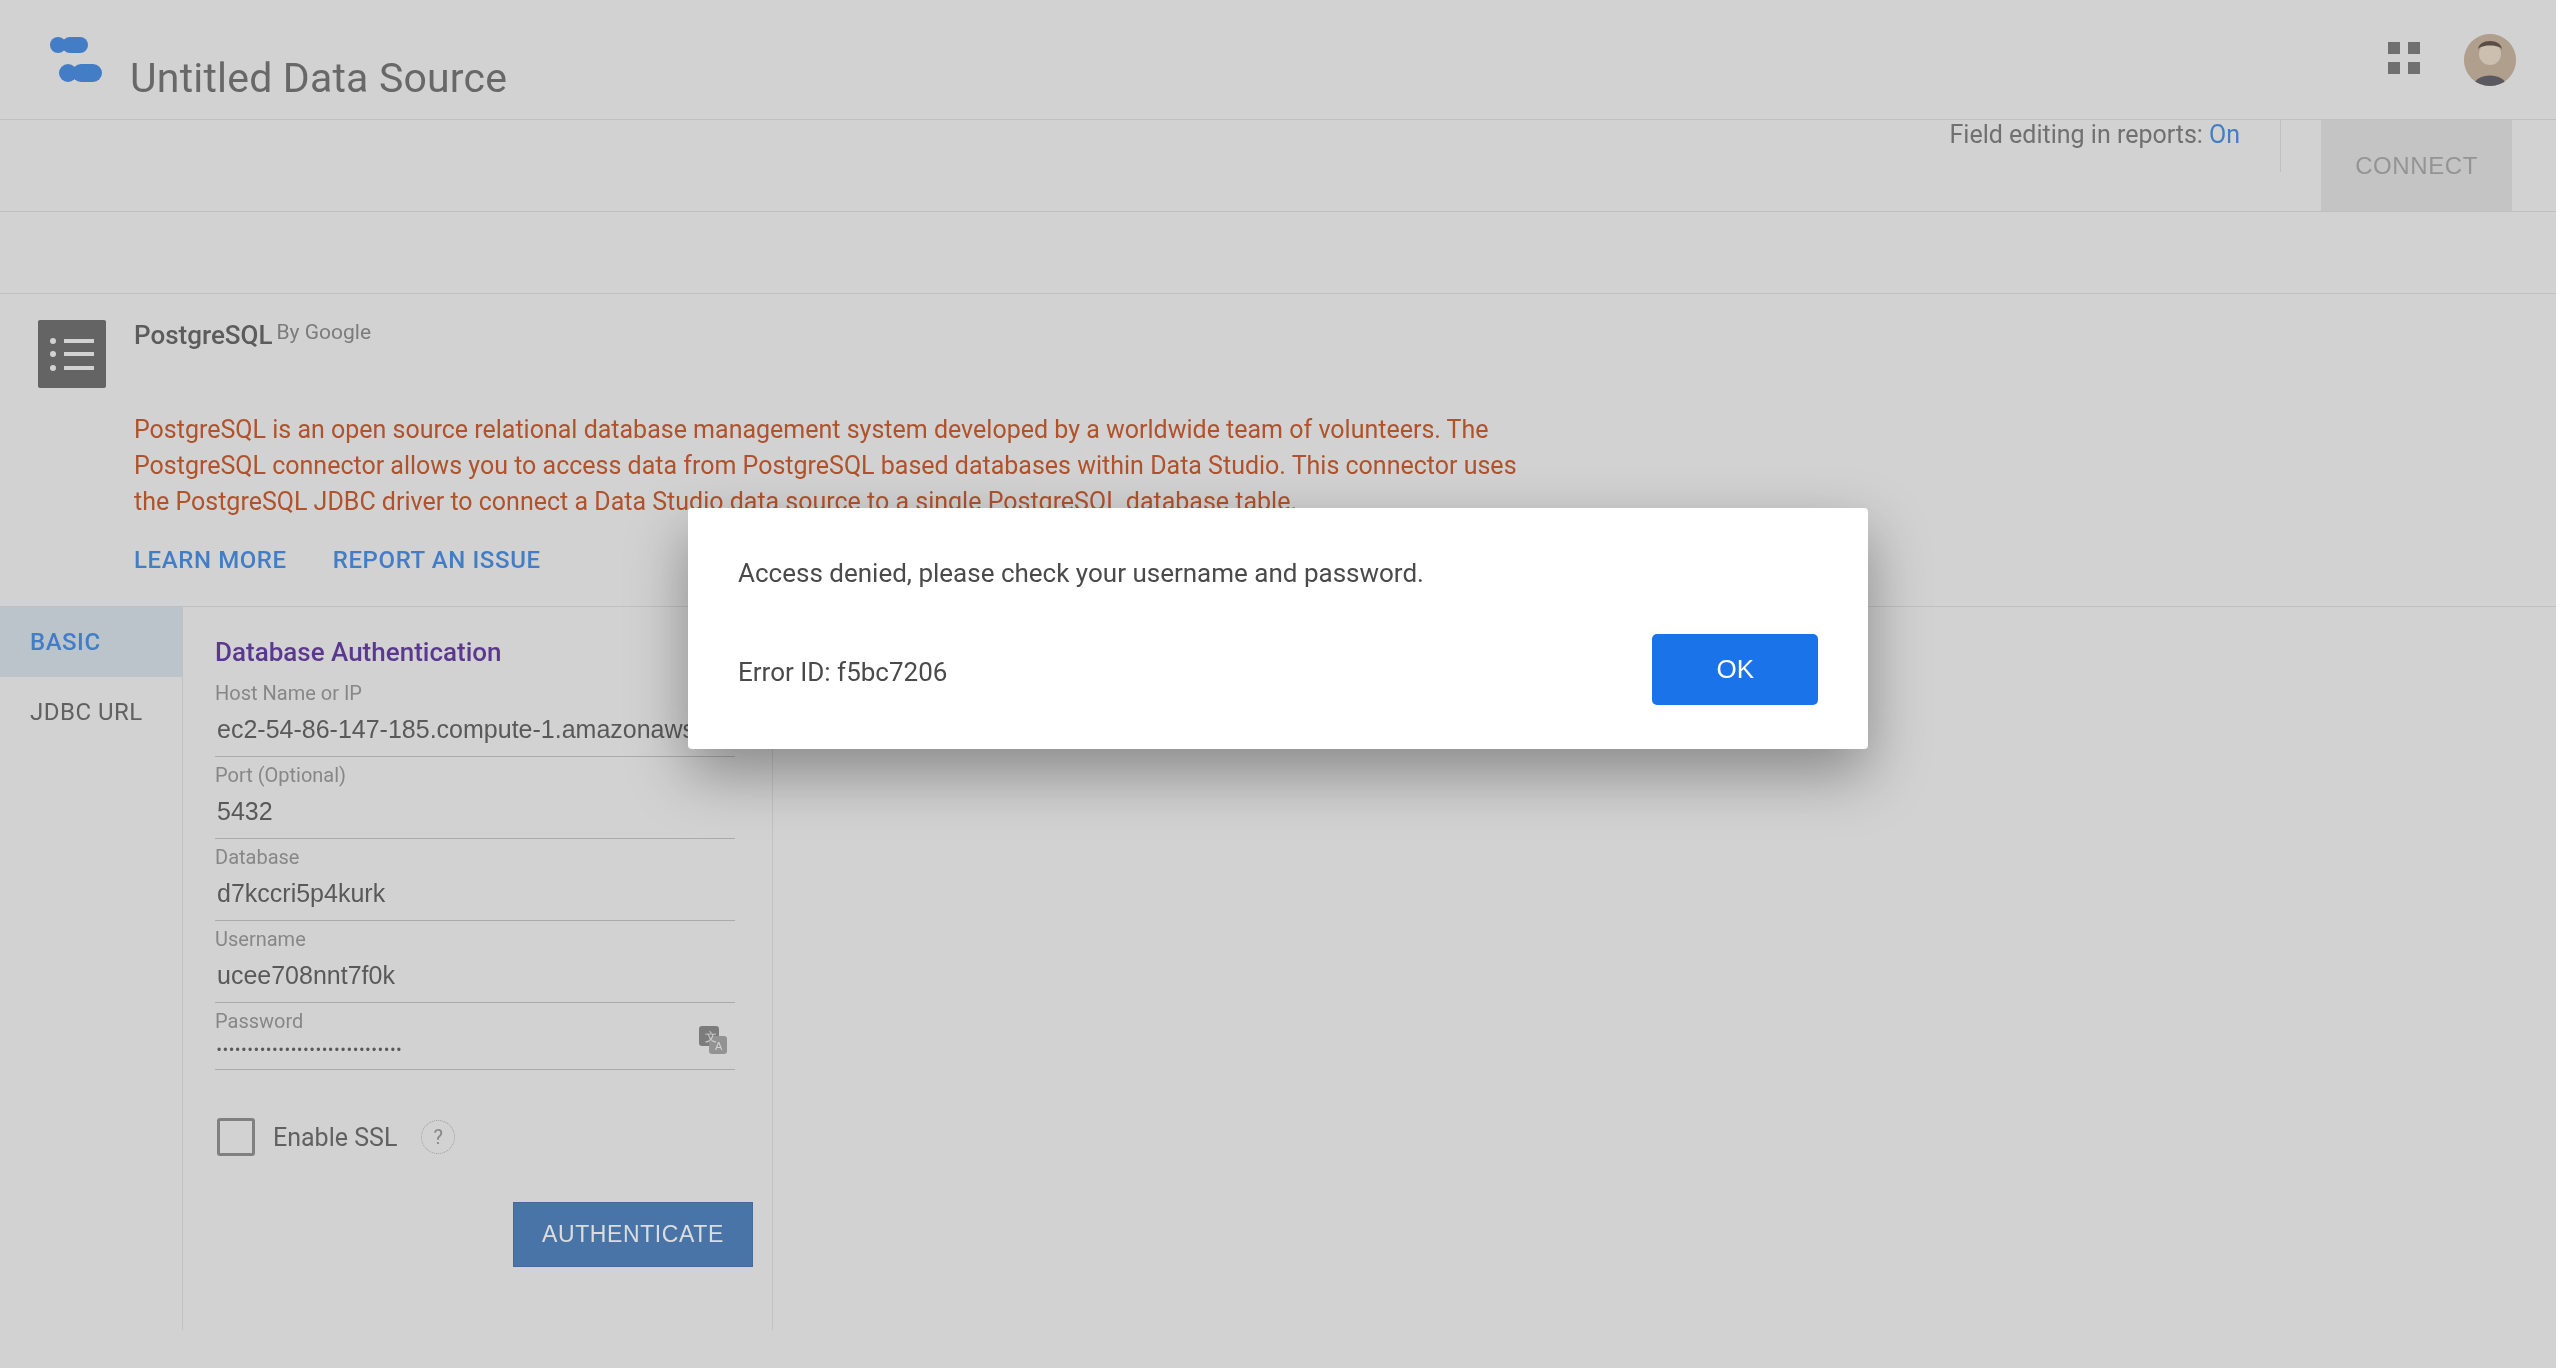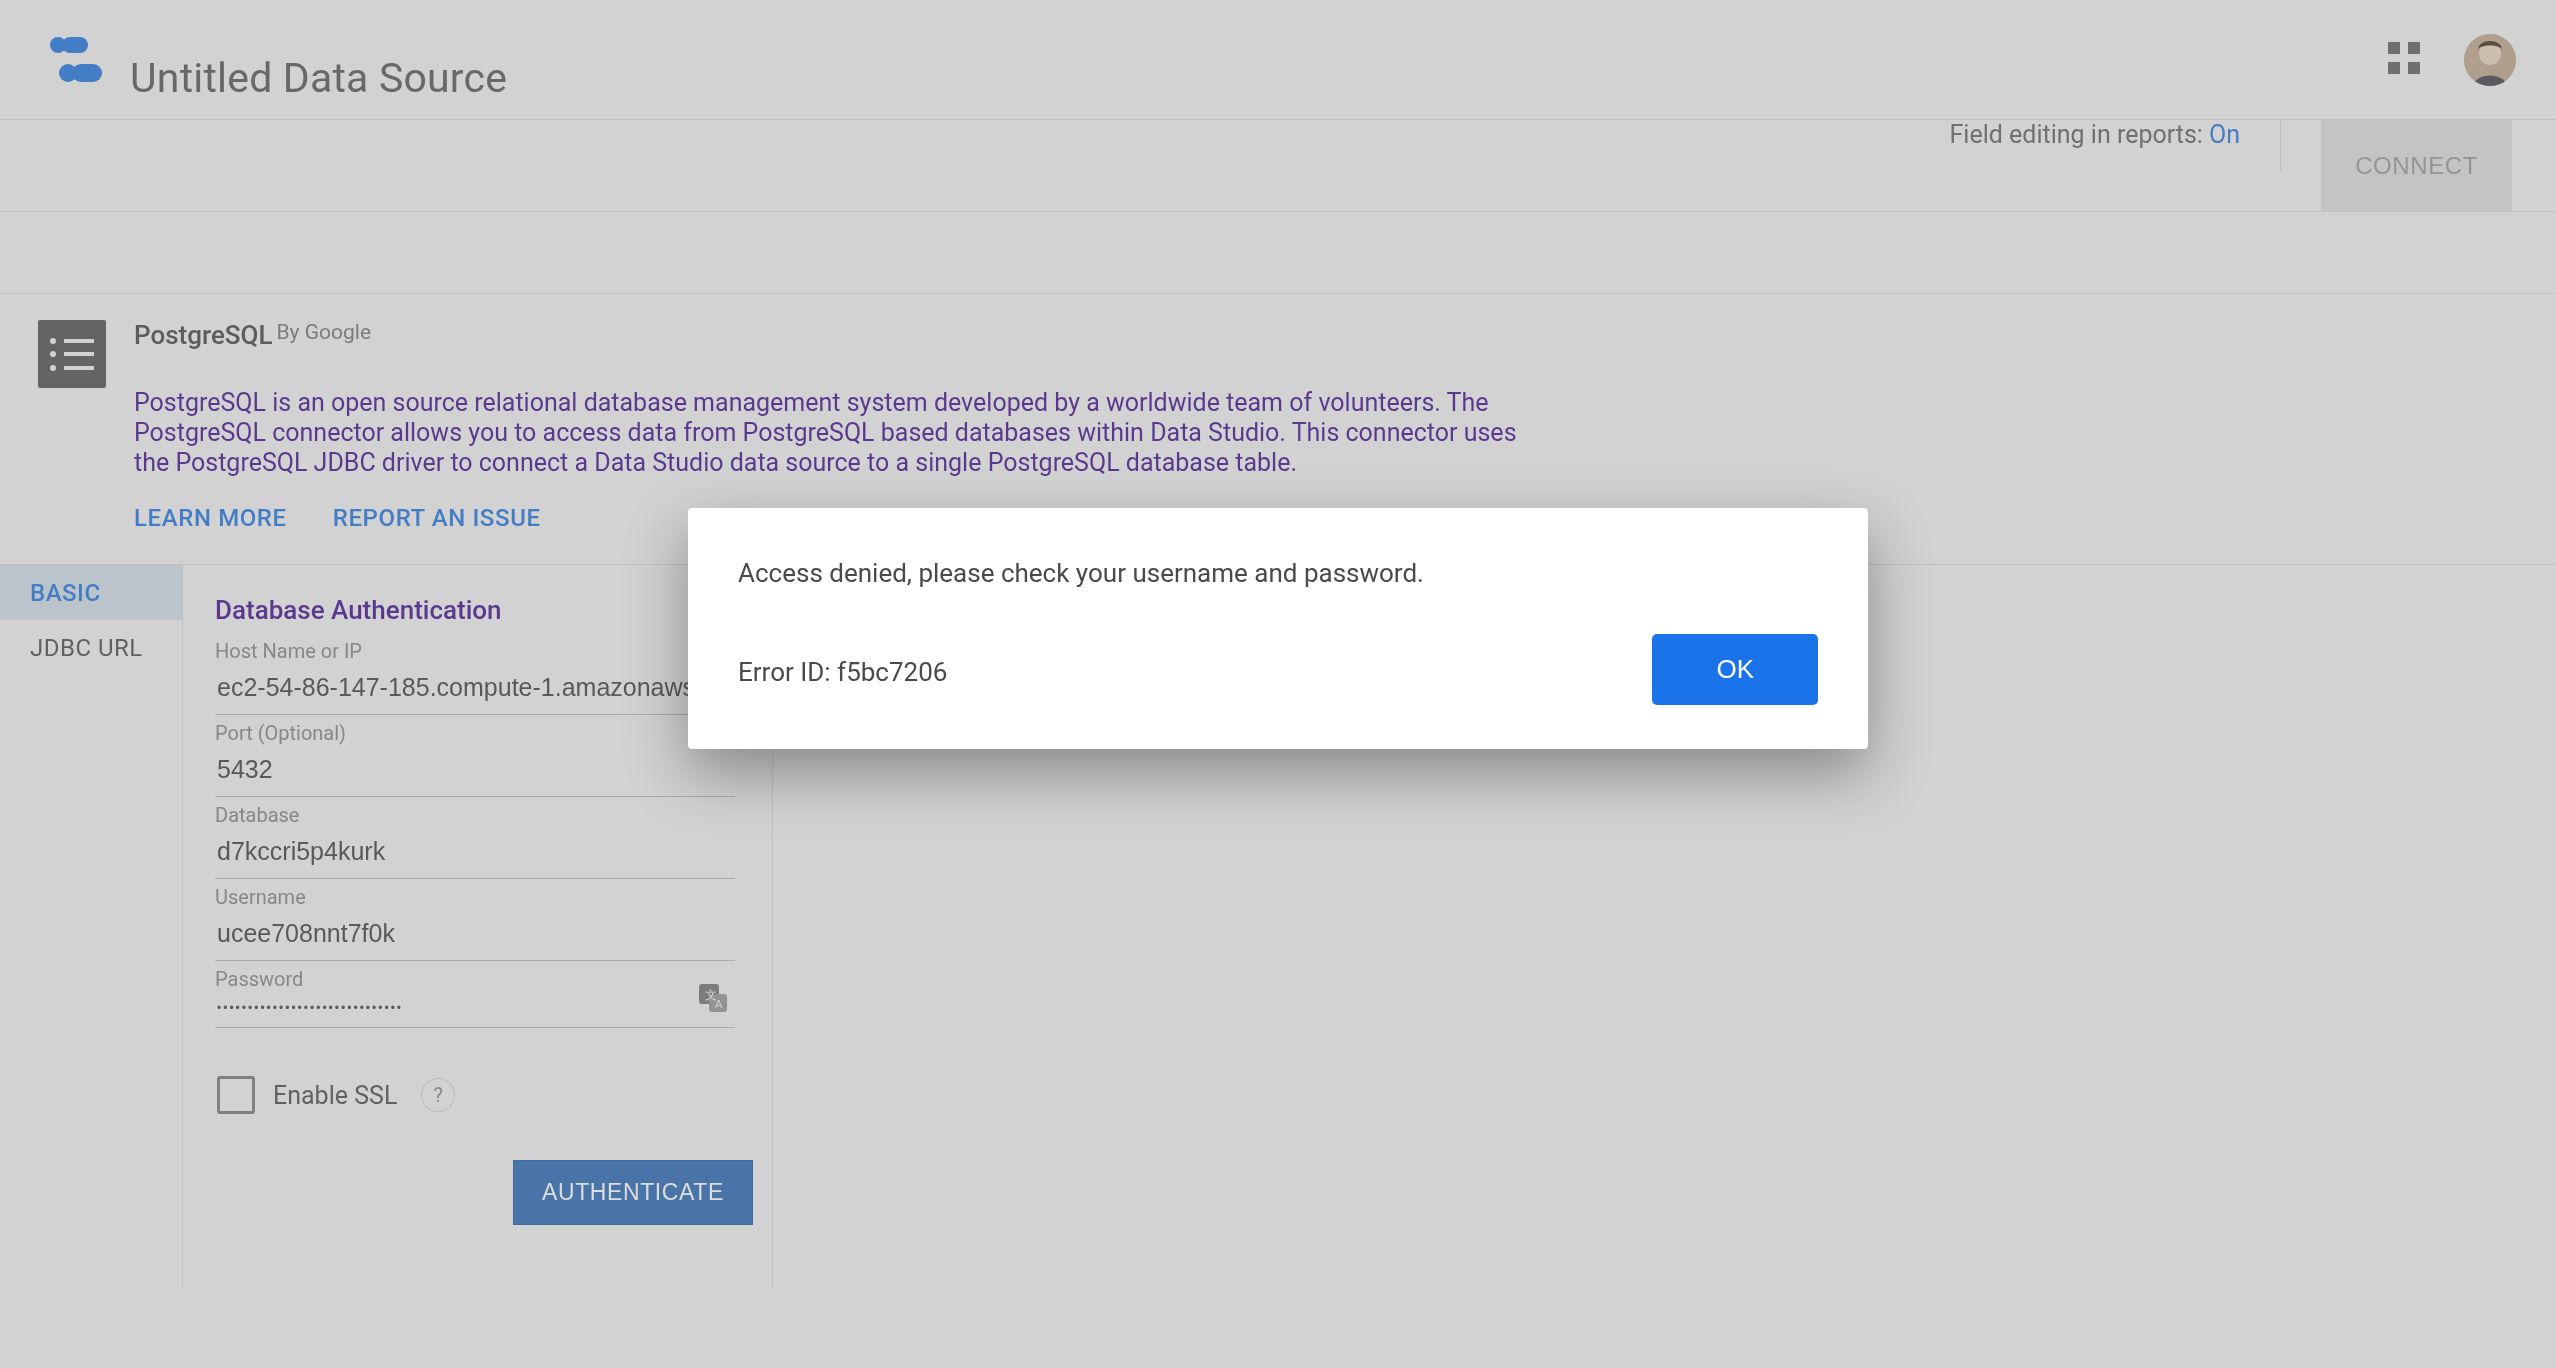--- a/index.html
+++ b/index.html
@@ -30,28 +30,28 @@
   
   .conn-desc { padding: 26px 40px 32px 38px; background: #f1f1f1; }
   .conn-head { display: flex; align-items: flex-start; gap: 28px; }
   .conn-icon { width: 68px; height: 68px; background: #595959; border-radius: 2px; display: flex; flex-direction: column; justify-content: space-evenly; padding: 10px 12px; }
   .conn-icon-row { display: flex; gap: 8px; align-items: center; }
   .conn-icon-row .dot { width: 6px; height: 6px; background: #f1f1f1; border-radius: 50%; }
   .conn-icon-row .line { flex: 1; height: 4px; background: #f1f1f1; }
   .conn-titles { display: flex; flex-direction: row; gap: 4px; }
   .conn-name { font-size: 26px; color: #4e4e4e; font-weight: 500; }
   .conn-vendor { font-size: 21px; color: #7a7a7a; }
-  .conn-blurb { font-size: 25px; line-height: 30px; color: #4c1d95; max-width: 1400px; margin-left: 96px; }
+  .conn-blurb { margin-top: 24px; font-size: 25px; line-height: 36px; color: #c2410c; max-width: 1400px; margin-left: 96px; }
   .conn-links { margin-top: 26px; margin-left: 96px; display: flex; gap: 46px; }
   .conn-links a { color: #2A7CE1; font-size: 24px; letter-spacing: 0.6px; font-weight: 500; text-decoration: none; }
 
   
   .main { display: flex; background: #f1f1f1; border-top: 1px solid #d8d8d8; height: calc(100% - 120px - 92px - 82px - 350px); }
   .side-tabs { width: 183px; background: #f1f1f1; border-right: 1px solid #dadada; padding-top: 0; }
-  .side-tab { height: 55px; display: flex; align-items: center; padding-left: 30px; font-size: 24px; letter-spacing: 0.5px; color: #555; cursor: pointer; }
+  .side-tab { height: 70px; display: flex; align-items: center; padding-left: 30px; font-size: 24px; letter-spacing: 0.5px; color: #555; cursor: pointer; }
   .side-tab.active { background: #d3dee8; color: #2A7CE1; font-weight: 500; }
 
   .form-col { width: 590px; border-right: 1px solid #dadada; padding: 30px 36px 36px 32px; }
   .form-title { font-size: 26px; color: #4c1d95; font-weight: 500; margin-bottom: 14px; }
   .field { margin-top: 6px; margin-bottom: 6px; }
   .field-label { font-size: 20px; color: #8a8a8a; display: block; }
   .field-input { width: 520px; border: none; border-bottom: 1px solid #bcbcbc; background: transparent; font-size: 25px; color: #4a4a4a; padding: 10px 2px 12px 2px; outline: none; }
   .pw-wrap { position: relative; width: 520px; }
   .pw-wrap .translate-icon { position: absolute; right: 6px; bottom: 14px; width: 32px; height: 32px; }
   .ssl-row { display: flex; align-items: center; gap: 18px; margin-top: 48px; margin-left: 2px; }

